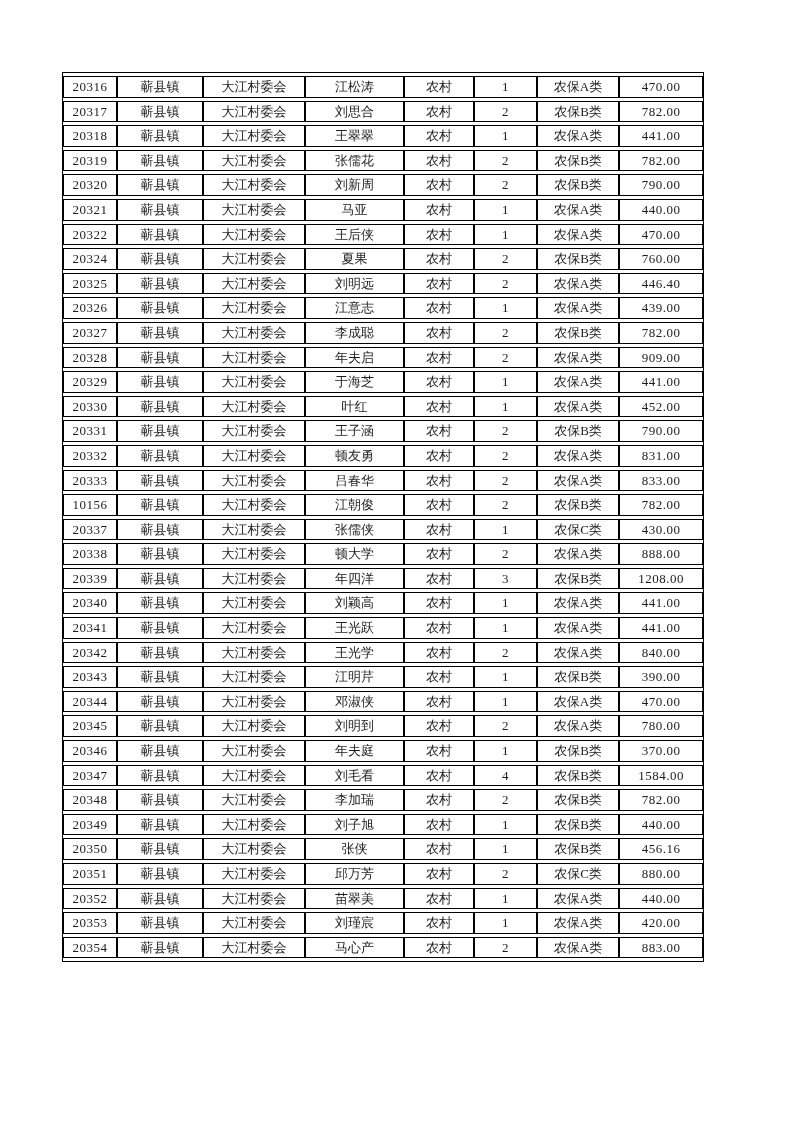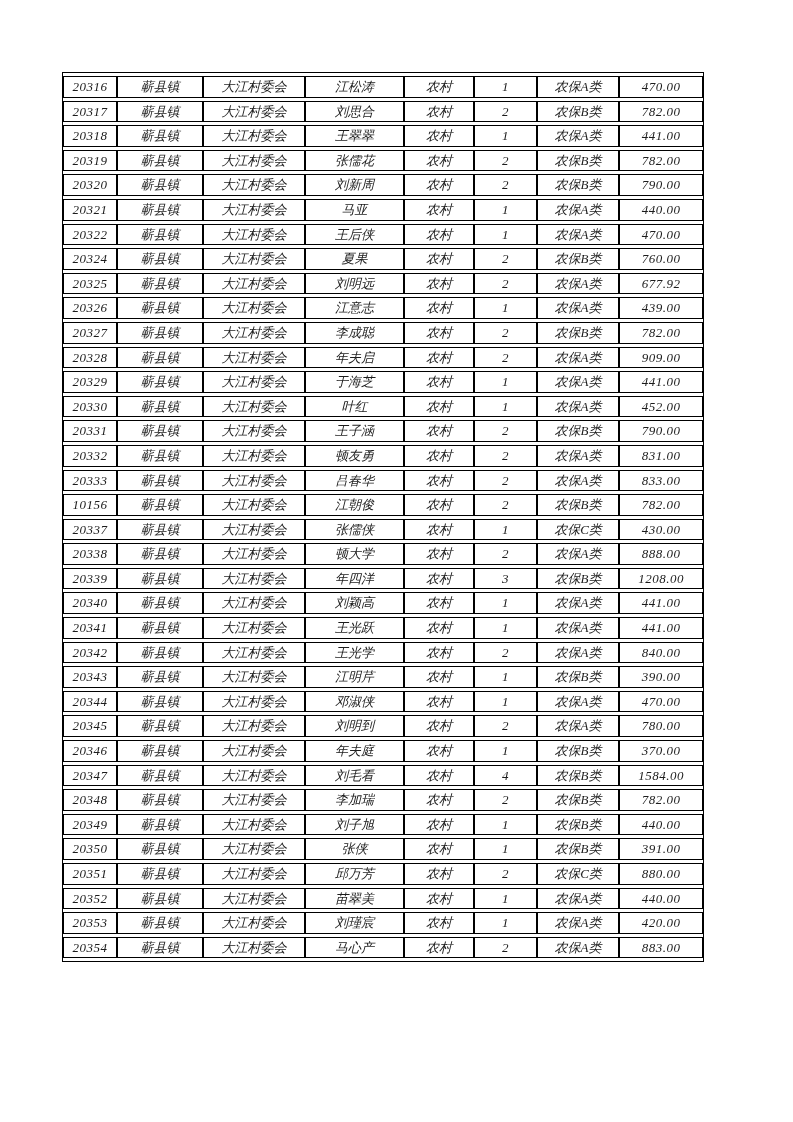--- a/index.html
+++ b/index.html
@@ -10,21 +10,20 @@
   body {
     width: 793px;
     height: 1122px;
     position: relative;
     font-family: "Liberation Serif", "DejaVu Serif", serif;
   }
   .sheet {
     position: absolute;
     left: 62px;
     top: 72px;
-    font-style: italic;
   }
   table.records {
     border-collapse: separate;
     border-spacing: 0 3px;
     table-layout: fixed;
     width: 640px;
     border: 1.5px solid #000;
   }
   td {
     border: 1.2px solid #000;
@@ -149,21 +148,21 @@
     <td class="num">760.00</td>
   </tr>
         <tr>
     <td class="num">20325</td>
     <td>蕲县镇</td>
     <td>大江村委会</td>
     <td>刘明远</td>
     <td>农村</td>
     <td class="num">2</td>
     <td>农保A类</td>
-    <td class="num">677.92</td>
+    <td class="num">446.40</td>
   </tr>
         <tr>
     <td class="num">20326</td>
     <td>蕲县镇</td>
     <td>大江村委会</td>
     <td>江意志</td>
     <td>农村</td>
     <td class="num">1</td>
     <td>农保A类</td>
     <td class="num">439.00</td>
@@ -379,21 +378,21 @@
     <td class="num">440.00</td>
   </tr>
         <tr>
     <td class="num">20350</td>
     <td>蕲县镇</td>
     <td>大江村委会</td>
     <td>张侠</td>
     <td>农村</td>
     <td class="num">1</td>
     <td>农保B类</td>
-    <td class="num">391.00</td>
+    <td class="num">456.16</td>
   </tr>
         <tr>
     <td class="num">20351</td>
     <td>蕲县镇</td>
     <td>大江村委会</td>
     <td>邱万芳</td>
     <td>农村</td>
     <td class="num">2</td>
     <td>农保C类</td>
     <td class="num">880.00</td>

